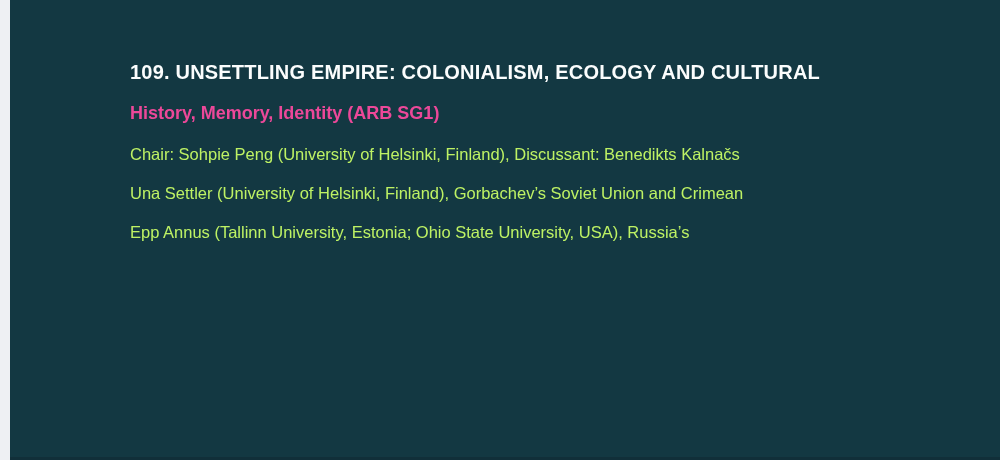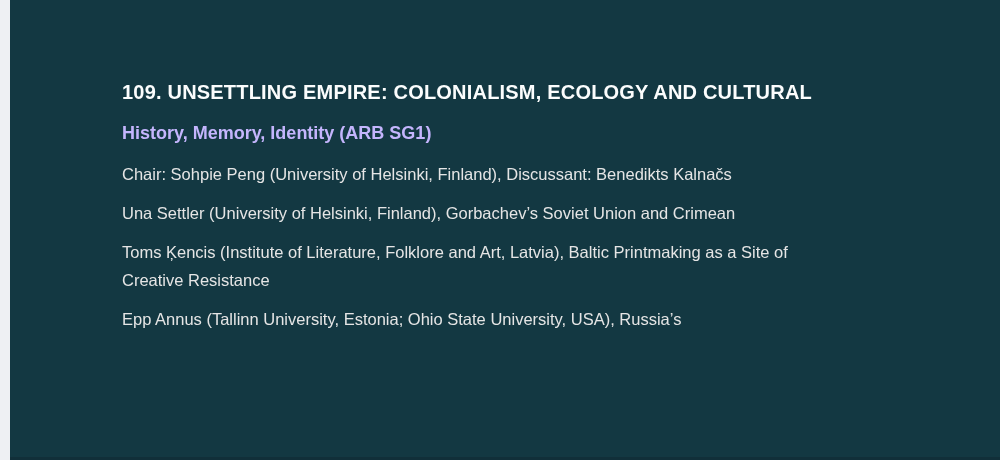--- a/index.html
+++ b/index.html
@@ -29,48 +29,47 @@
     position: absolute;
     left: 120px;
     top: -15px;
     font-size: 17px;
     line-height: 19px;
     color: #e8edee;
     white-space: nowrap;
   }
   .content {
     position: absolute;
-    left: 112px;
+    left: 120px;
     top: 58px;
     width: 770px;
     color: #f3f6f6;
-    margin-top: 20px;
   }
   .session-title {
     font-weight: bold;
     font-size: 20px;
     line-height: 28px;
     letter-spacing: 0.2px;
     color: #fbfdfd;
     white-space: nowrap;
   }
   .track {
     font-weight: bold;
     font-size: 18px;
     line-height: 28px;
     margin-top: 13px;
-    color: #c4b5fd;
+    color: #ec4899;
     white-space: nowrap;
   }
   .para {
     font-size: 16.5px;
     line-height: 28px;
     margin-top: 11px;
     white-space: nowrap;
-    color: #e5e5e5;
+    color: #bef264;
   }
   .para.first {
     margin-top: 13px;
   }
   .bottom-edge {
     position: absolute;
     left: 0;
     bottom: 0;
     width: 100%;
     height: 3px;
@@ -94,24 +93,20 @@
       <div class="track">History, Memory, Identity (ARB SG1)</div>
 
       <div class="para first">
         <div>Chair: Sohpie Peng (University of Helsinki, Finland), Discussant: Benedikts Kalnačs</div>
       </div>
 
       <div class="para">
         <div>Una Settler (University of Helsinki, Finland), Gorbachev’s Soviet Union and Crimean</div>
       </div>
 
-      <div class="para">
-        <div>Toms Ķencis (Institute of Literature, Folklore and Art, Latvia), Baltic Printmaking as a Site of</div>
-        <div>Creative Resistance</div>
-      </div>
 
       <div class="para">
         <div>Epp Annus (Tallinn University, Estonia; Ohio State University, USA), Russia’s</div>
       </div>
 
     </div>
 
     <div class="bottom-edge"></div>
   </div>
 </div>

